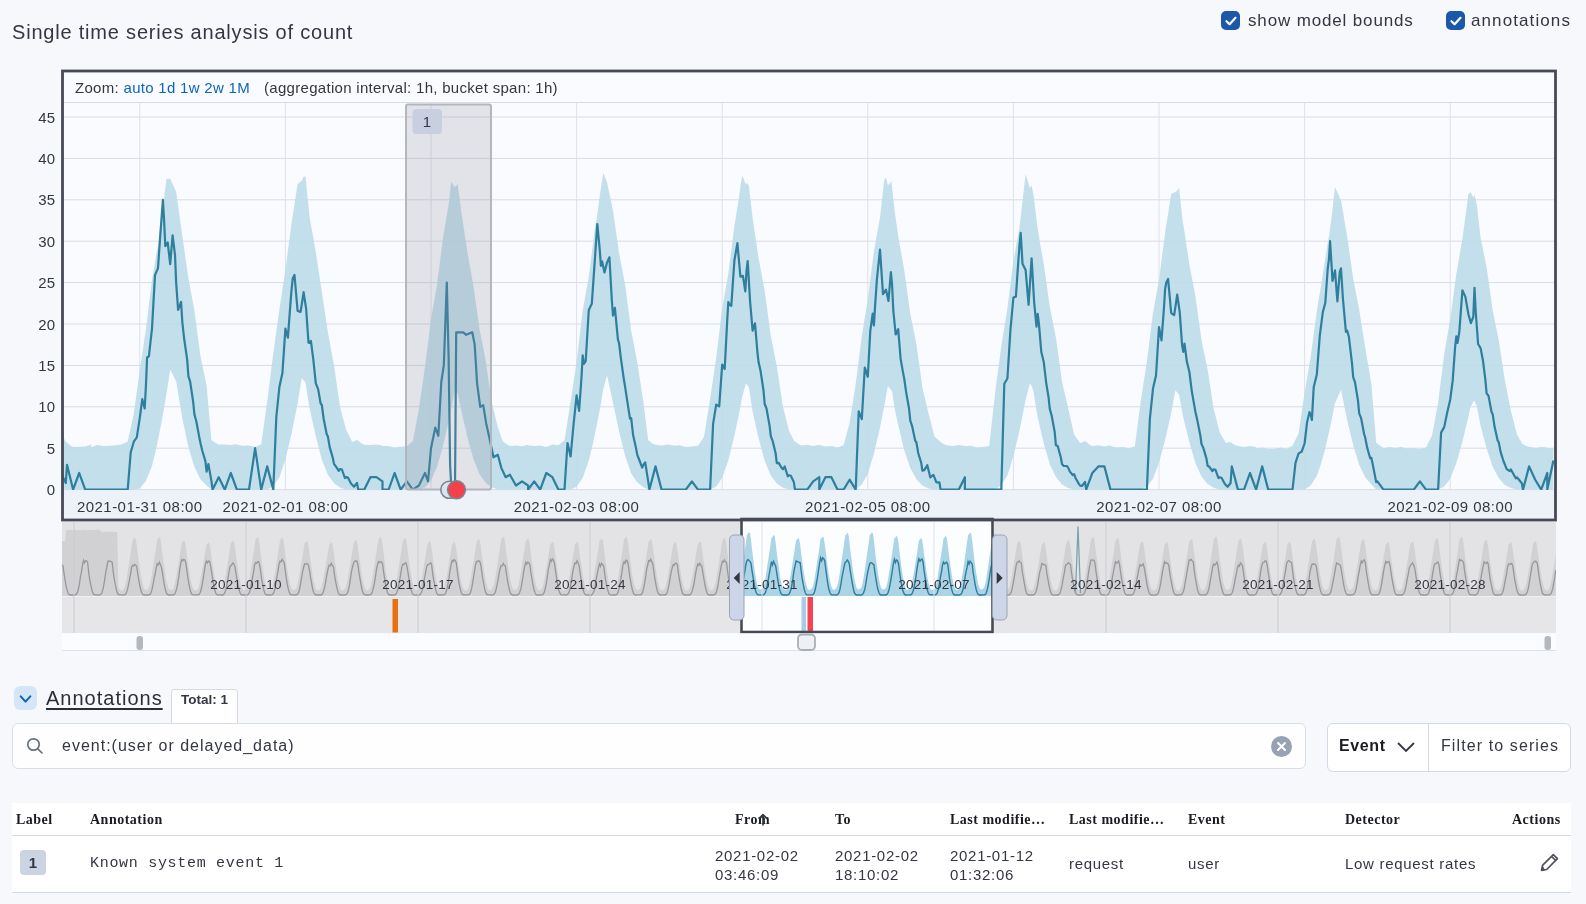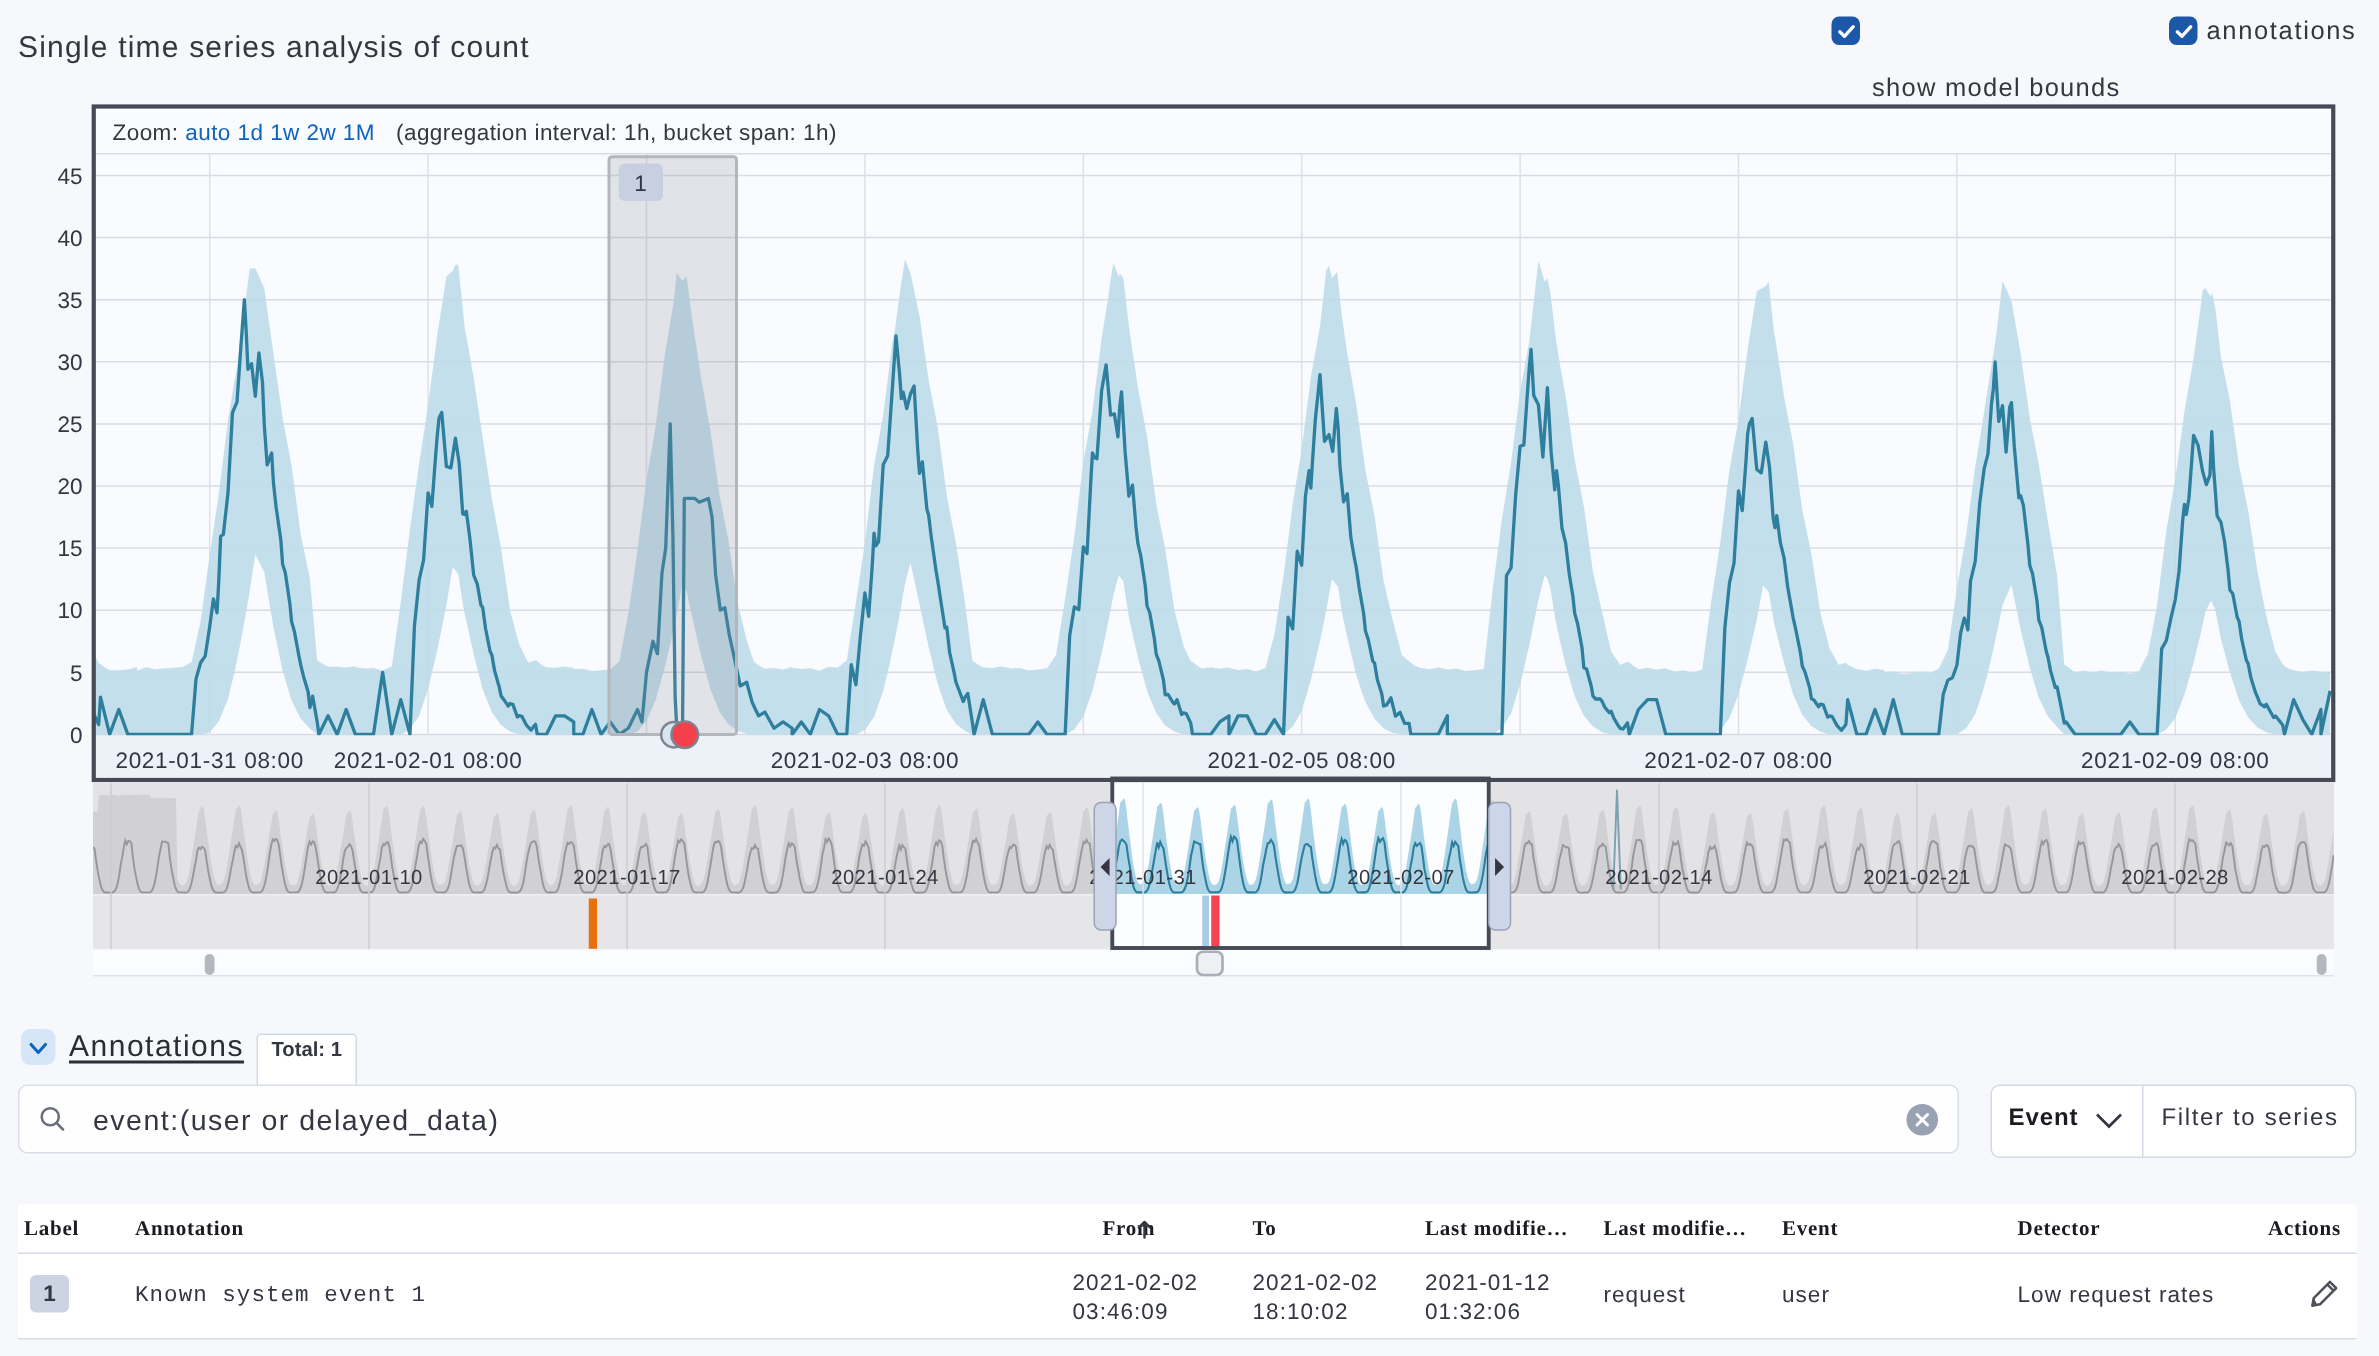--- a/index.html
+++ b/index.html
@@ -16,21 +16,21 @@
 <body>
 <div id="root">
 
   <div class="abs" style="left:12px;top:21px;font-size:20px;letter-spacing:0.8px;color:#343741;">Single time series analysis of count</div>
 
   <div class="cb" style="left:1221px;top:11px;">
     <svg width="14" height="14" viewBox="0 0 14 14">
         <path d="M2.5 7.2 L5.6 10.2 L11.5 3.8" fill="none" stroke="#fff" stroke-width="2.2" stroke-linecap="round" stroke-linejoin="round"></path>
       </svg>
   </div>
-  <div class="abs" style="left:1248px;top:11px;font-size:17px;letter-spacing:0.85px;margin-top:38px;">show model bounds</div>
+  <div class="abs" style="left:1248px;top:11px;font-size:17px;letter-spacing:0.85px;">show model bounds</div>
   <div class="cb" style="left:1446px;top:11px;">
     <svg width="14" height="14" viewBox="0 0 14 14">
         <path d="M2.5 7.2 L5.6 10.2 L11.5 3.8" fill="none" stroke="#fff" stroke-width="2.2" stroke-linecap="round" stroke-linejoin="round"></path>
       </svg>
   </div>
   <div class="abs" style="left:1471px;top:11px;font-size:17px;letter-spacing:1.1px;">annotations</div>
 
   <svg width="1586" height="700" viewBox="0 0 1586 700" xmlns="http://www.w3.org/2000/svg" style="position:absolute;left:0;top:0;font-family:'Liberation Sans',sans-serif">
 <rect x="62" y="71" width="1494" height="449" fill="#fafbfe"></rect>
 <rect x="62" y="489.6" width="1494" height="29.9" fill="#edf1f8"></rect>
@@ -170,21 +170,21 @@
       </svg>
   </div>
   <div class="abs" style="left:46px;top:687px;font-size:20px;letter-spacing:1px;color:#2b2e36;text-decoration:underline;text-decoration-thickness:1.5px;text-underline-offset:3px;">Annotations</div>
   <div class="abs" style="left:171px;top:689px;height:38px;line-height:20px;padding:0 9px;border:1px solid #d3dae6;border-radius:3px;background:#fff;font-size:13.5px;font-weight:bold;color:#343741;">Total: 1</div>
 
   <div class="abs" style="left:12px;top:723px;width:1294px;height:46px;background:#fefefe;border:1px solid #d8dee8;border-radius:6px;"></div>
   <svg class="abs" style="left:26px;top:737px;" width="18" height="18" viewBox="0 0 18 18">
       <circle cx="7.5" cy="7.5" r="5.7" fill="none" stroke="#69707d" stroke-width="1.7"></circle>
       <line x1="11.8" y1="11.8" x2="16" y2="16" stroke="#69707d" stroke-width="1.7" stroke-linecap="round"></line>
     </svg>
-  <div class="abs" style="left:62px;top:737px;font-size:19px;letter-spacing:1px;">event:(user or delayed_data)</div>
+  <div class="abs" style="left:62px;top:737px;font-size:16px;letter-spacing:1px;">event:(user or delayed_data)</div>
   <div class="abs" style="left:1271px;top:736px;width:21px;height:21px;border-radius:50%;background:#98a2b3;">
     <svg class="abs" style="left:5px;top:5px;" width="11" height="11" viewBox="0 0 11 11">
         <path d="M2 2 L9 9 M9 2 L2 9" stroke="#fff" stroke-width="2" stroke-linecap="round"></path>
       </svg>
   </div>
 
   <div class="abs" style="left:1327px;top:723px;width:244px;height:49px;background:#fff;border:1px solid #d3dae6;border-radius:6px;"></div>
   <div class="abs" style="left:1428px;top:723px;width:1px;height:49px;background:#d3dae6;"></div>
   <div class="abs" style="left:1339px;top:737px;font-size:16px;font-weight:bold;letter-spacing:0.6px;color:#1a1c21;">Event</div>
   <svg class="abs" style="left:1396px;top:741px;" width="20" height="12" viewBox="0 0 20 12">

